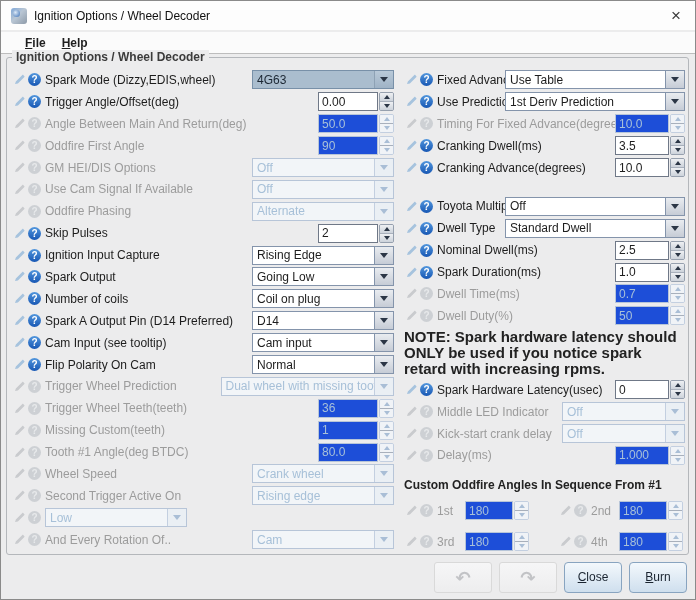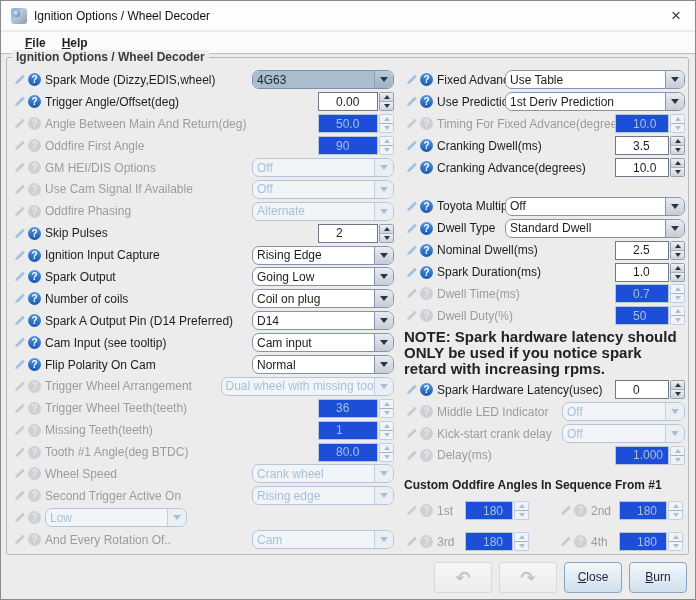--- a/index.html
+++ b/index.html
@@ -43,40 +43,40 @@
   .pencil{width:14px;display:flex;align-items:center;justify-content:center;flex:none}
   .pencil svg{width:13px;height:13px;fill:var(--pencil)}
   .help{width:13px;height:13px;flex:none;border-radius:50%;
     background:linear-gradient(var(--hb1),var(--hb2));color:#fff;
     font-weight:700;font-size:10px;line-height:13px;text-align:center;margin:0 4px 0 2px}
   .lbl{flex:1;white-space:nowrap;overflow:hidden;min-width:0}
   .disabled .pencil svg{fill:#c9cbce}
   .disabled .help{background:#cdd0d4;color:#e7e9eb}
   .disabled .lbl{color:var(--distext)}
   
-  .combo{display:flex;height:19px;flex:none;border:1px solid #8494ab;border-radius:7px;
+  .combo{display:flex;height:19px;flex:none;border:1px solid #8494ab;border-radius:0;
     background:#fff;overflow:hidden}
   .L .combo{width:142px}
   .R .combo{width:180px}
   .combo.wide{flex:1;width:auto;margin-left:4px;min-width:0}
   .cv{flex:1;padding:0 4px;display:flex;align-items:center;white-space:nowrap;overflow:hidden}
   .arr{width:19px;flex:none;border-left:1px solid #8494ab;
     background:linear-gradient(#e9ecf0,#c6ccd6);display:flex;align-items:center;justify-content:center}
   .tri{width:0;height:0;border-left:4px solid transparent;border-right:4px solid transparent;
     border-top:5px solid var(--tri)}
   .combo.sel{border-color:#7890a8}
   .combo.sel .cv{background:var(--sel);color:var(--seltext)}
   .combo.sel .arr{border-left-color:#8ea2b5;background:linear-gradient(#b9c9d8,#9fb3c6)}
   .disabled .combo{border-color:#b7c5d8;background:#f2f5f8}
   .disabled .cv{color:var(--disfield)}
   .disabled .arr{border-left-color:#c3cfe0;background:#eaeff4}
   .disabled .tri{border-top-color:#a9bed6}
   
   .spin{display:flex;height:19px;flex:none}
-  .sv{background:#fff;border:1px solid #6f7887;padding:0 17px;display:flex;align-items:center}
+  .sv{background:#fff;border:1px solid #6f7887;padding:0 3px;display:flex;align-items:center}
   .L .sv{width:60px}
   .R .sv{width:54px}
   .sbtns{width:15px;margin-left:1px;display:flex;flex-direction:column;
     border:1px solid #96a0ae;border-radius:2px;overflow:hidden;background:#dfe3e9}
   .sb{flex:1;display:flex;align-items:center;justify-content:center;
     background:linear-gradient(#eef0f3,#cdd3db)}
   .sb + .sb{border-top:1px solid #a8b0bc}
   .tu{width:0;height:0;border-left:3.5px solid transparent;border-right:3.5px solid transparent;
     border-bottom:4px solid var(--tri)}
   .td{width:0;height:0;border-left:3.5px solid transparent;border-right:3.5px solid transparent;
@@ -354,21 +354,21 @@
               </span>
             </div>
           </div>
           <div class="row L disabled">
             <span class="pencil">
               <svg viewBox="0 0 16 16">
                 <path d="M2.5 13.5l1-3 8-8c.3-.3.8-.3 1.1 0l1.4 1.4c.3.3.3.8 0 1.1l-8 8-3.5.5z"></path>
               </svg>
             </span>
             <span class="help">?</span>
-            <span class="lbl">Trigger Wheel Arrangement</span>
+            <span class="lbl">Trigger Wheel Prediction</span>
             <div class="combo wide">
               <span class="cv">Dual wheel with missing tooth</span>
               <span class="arr">
                 <i class="tri"></i>
               </span>
             </div>
           </div>
           <div class="row L disabled">
             <span class="pencil">
               <svg viewBox="0 0 16 16">
@@ -389,21 +389,21 @@
               </span>
             </div>
           </div>
           <div class="row L disabled">
             <span class="pencil">
               <svg viewBox="0 0 16 16">
                 <path d="M2.5 13.5l1-3 8-8c.3-.3.8-.3 1.1 0l1.4 1.4c.3.3.3.8 0 1.1l-8 8-3.5.5z"></path>
               </svg>
             </span>
             <span class="help">?</span>
-            <span class="lbl">Missing Teeth(teeth)</span>
+            <span class="lbl">Missing Custom(teeth)</span>
             <div class="spin">
               <span class="sv">1</span>
               <span class="sbtns">
                 <span class="sb">
                   <i class="tu"></i>
                 </span>
                 <span class="sb">
                   <i class="td"></i>
                 </span>
               </span>

